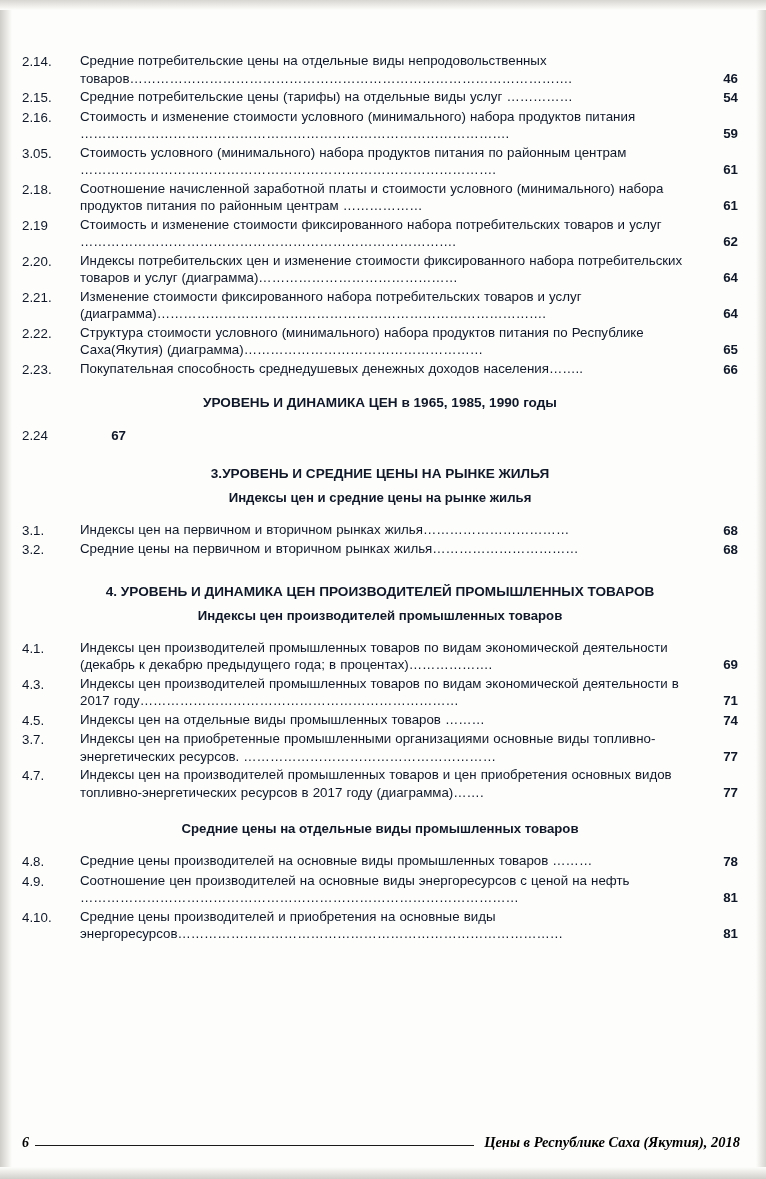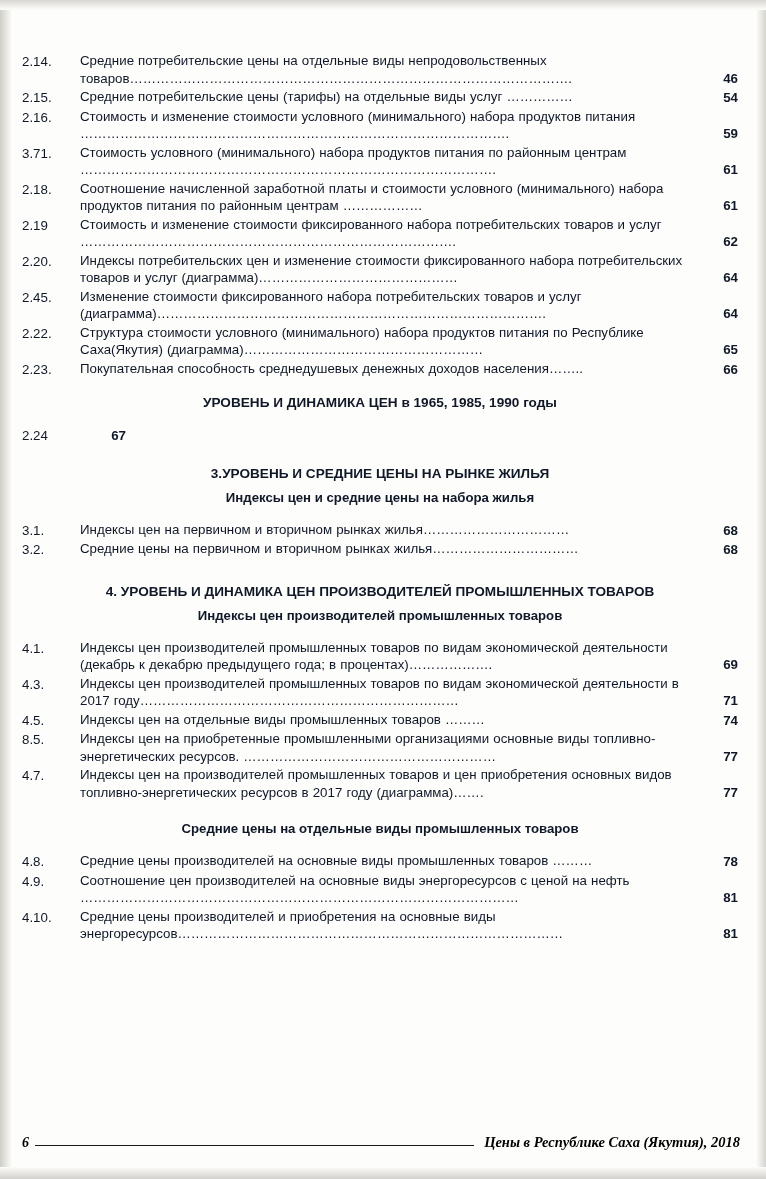--- a/index.html
+++ b/index.html
@@ -161,21 +161,21 @@
 
     <div class="toc-row">
       <div class="toc-num">2.16.</div>
       <div class="toc-body">
         <div class="toc-title">Стоимость и изменение стоимости условного (минимального) набора продуктов питания …………………………………………………………………………………….</div>
       </div>
       <div class="toc-page low">59</div>
     </div>
 
     <div class="toc-row">
-      <div class="toc-num">3.71.</div>
+      <div class="toc-num">3.05.</div>
       <div class="toc-body">
         <div class="toc-title">Стоимость условного (минимального) набора продуктов питания по районным центрам ………………………………………………………………………………….</div>
       </div>
       <div class="toc-page low">61</div>
     </div>
 
     <div class="toc-row">
       <div class="toc-num">2.18.</div>
       <div class="toc-body">
         <div class="toc-title">Соотношение начисленной заработной платы и стоимости условного (минимального) набора продуктов питания по районным центрам ………………</div>
@@ -193,21 +193,21 @@
 
     <div class="toc-row">
       <div class="toc-num">2.20.</div>
       <div class="toc-body">
         <div class="toc-title">Индексы потребительских цен и изменение стоимости фиксированного набора потребительских товаров и услуг (диаграмма)………………………………………</div>
       </div>
       <div class="toc-page low">64</div>
     </div>
 
     <div class="toc-row">
-      <div class="toc-num">2.45.</div>
+      <div class="toc-num">2.21.</div>
       <div class="toc-body">
         <div class="toc-title">Изменение стоимости фиксированного набора потребительских товаров и услуг (диаграмма)…………………………………………………………………………….</div>
       </div>
       <div class="toc-page low">64</div>
     </div>
 
     <div class="toc-row">
       <div class="toc-num">2.22.</div>
       <div class="toc-body">
         <div class="toc-title">Структура стоимости условного (минимального) набора продуктов питания по Республике Саха(Якутия) (диаграмма)………………………………………………</div>
@@ -231,21 +231,21 @@
 
     <div class="toc-row">
       <div class="toc-num">2.24</div>
       <div class="toc-page low">67</div>
     </div>
 
     <div class="sp-18"></div>
 
     <div class="section-head">3.УРОВЕНЬ И СРЕДНИЕ ЦЕНЫ НА РЫНКЕ ЖИЛЬЯ</div>
     <div class="sp-6"></div>
-    <div class="section-sub">Индексы цен и средние цены на набора жилья</div>
+    <div class="section-sub">Индексы цен и средние цены на рынке жилья</div>
 
     <div class="sp-14"></div>
 
     <div class="toc-row">
       <div class="toc-num">3.1.</div>
       <div class="toc-body">
         <div class="toc-title">Индексы цен на первичном и вторичном рынках жилья……………………………</div>
       </div>
       <div class="toc-page">68</div>
     </div>
@@ -286,21 +286,21 @@
 
     <div class="toc-row">
       <div class="toc-num">4.5.</div>
       <div class="toc-body">
         <div class="toc-title">Индексы цен на отдельные виды промышленных товаров ………</div>
       </div>
       <div class="toc-page">74</div>
     </div>
 
     <div class="toc-row">
-      <div class="toc-num">8.5.</div>
+      <div class="toc-num">3.7.</div>
       <div class="toc-body">
         <div class="toc-title">Индексы цен на приобретенные промышленными организациями основные виды топливно- энергетических ресурсов. …………………………………………………</div>
       </div>
       <div class="toc-page low">77</div>
     </div>
 
     <div class="toc-row">
       <div class="toc-num">4.7.</div>
       <div class="toc-body">
         <div class="toc-title">Индексы цен на производителей промышленных товаров и цен приобретения основных видов топливно-энергетических ресурсов в 2017 году (диаграмма)…….</div>

